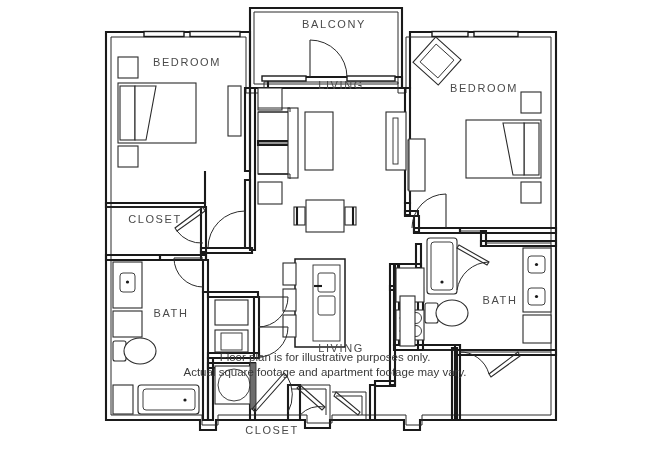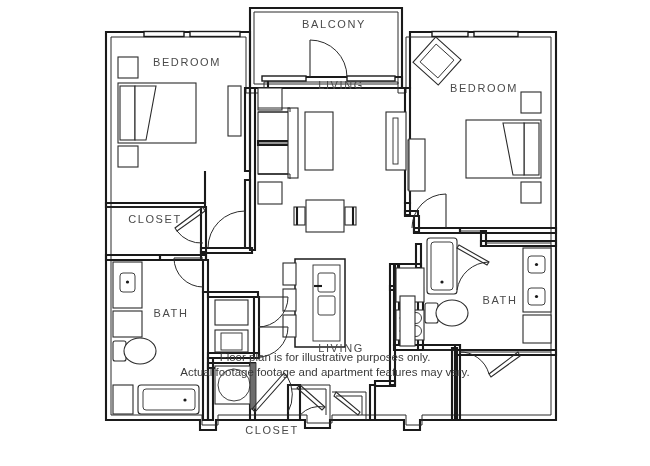--- a/index.html
+++ b/index.html
@@ -367,16 +367,16 @@
   <div class="room-label" style="left:171px;top:313px;">BATH</div>
 
   <div class="room-label" style="left:500px;top:300px;">BATH</div>
 
   <div class="room-label" style="left:341px;top:348px;">LIVING</div>
 
   <div class="room-label" style="left:272px;top:430px;">CLOSET</div>
 
   <div id="caption">
     <div>Floor plan is for illustrative purposes only.</div>
-    <div>Actual footage footage and apartment features may vary.</div>
+    <div>Actual square footage and apartment footage may vary.</div>
   </div>
 
 </div>
 
 </body></html>

